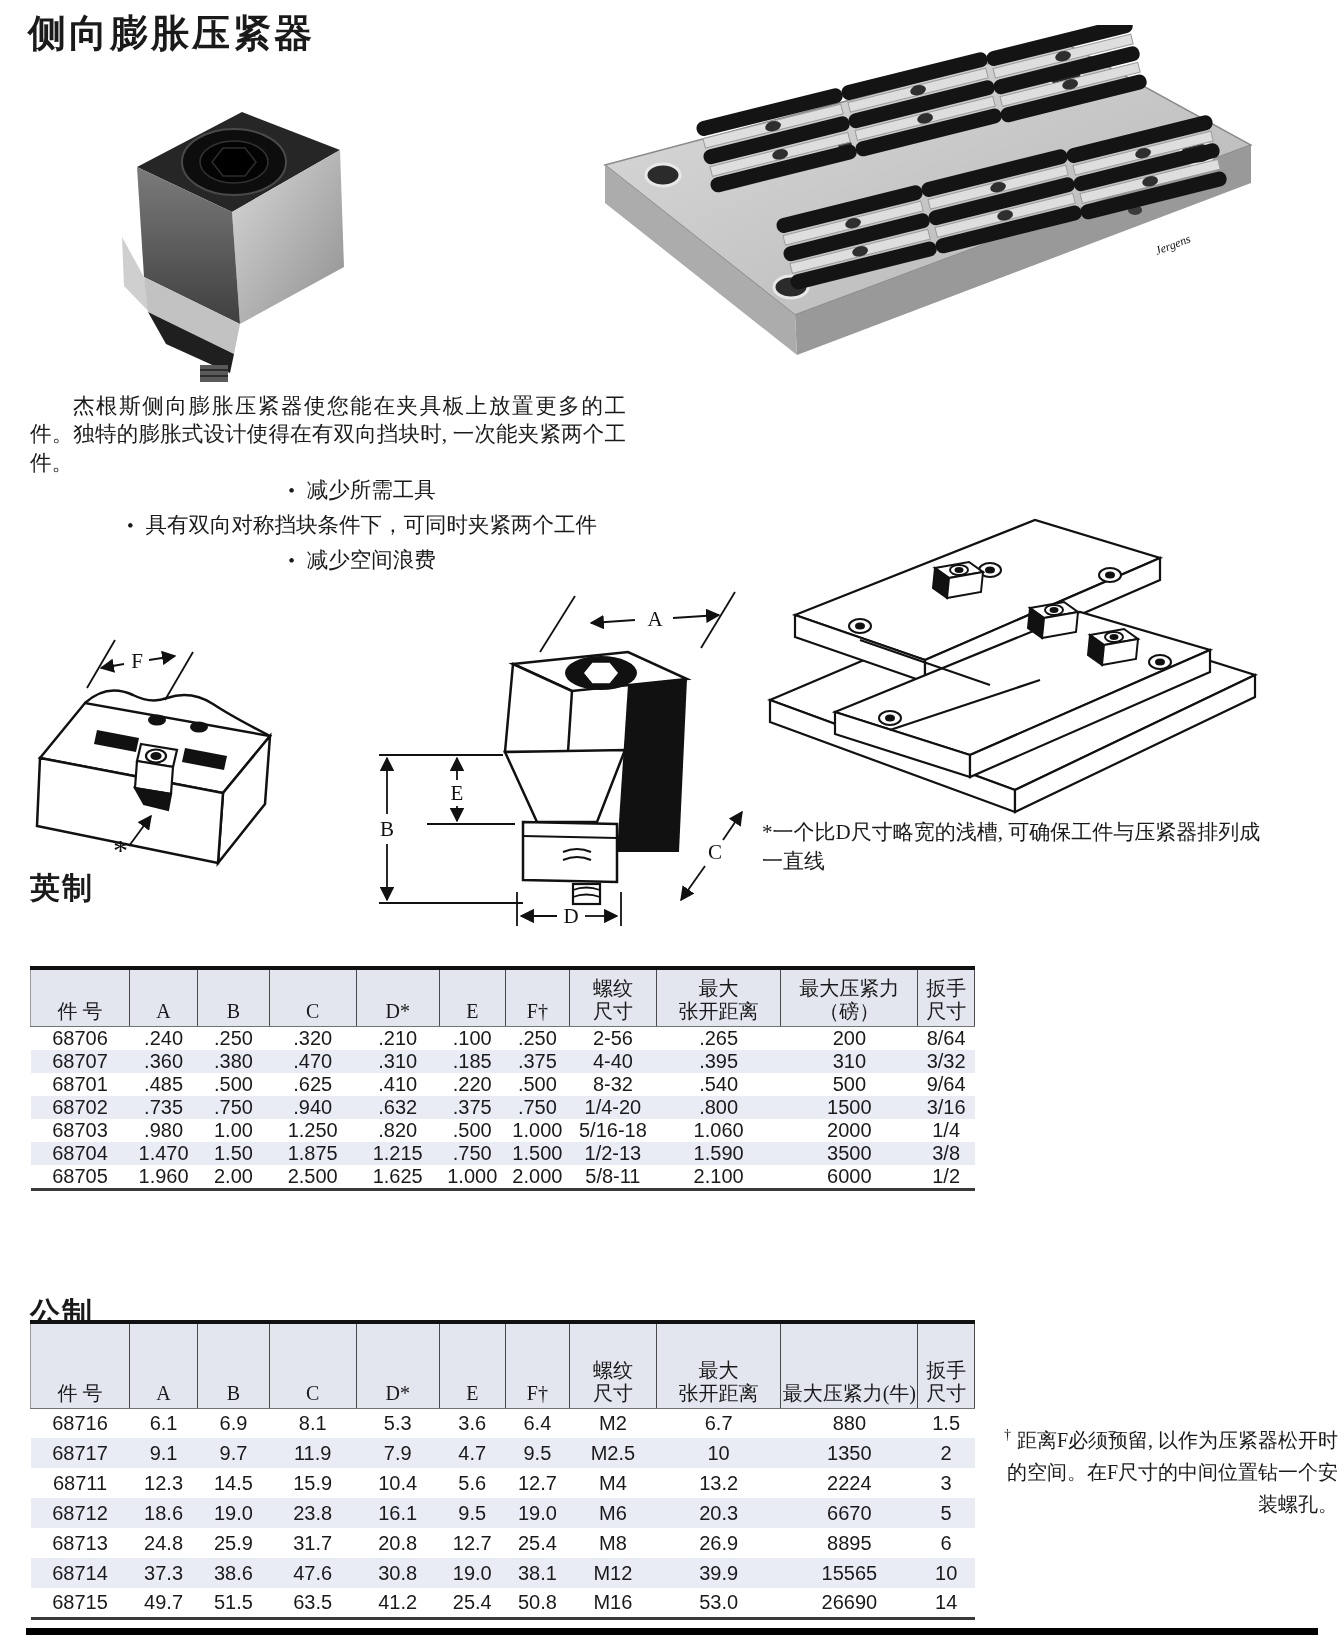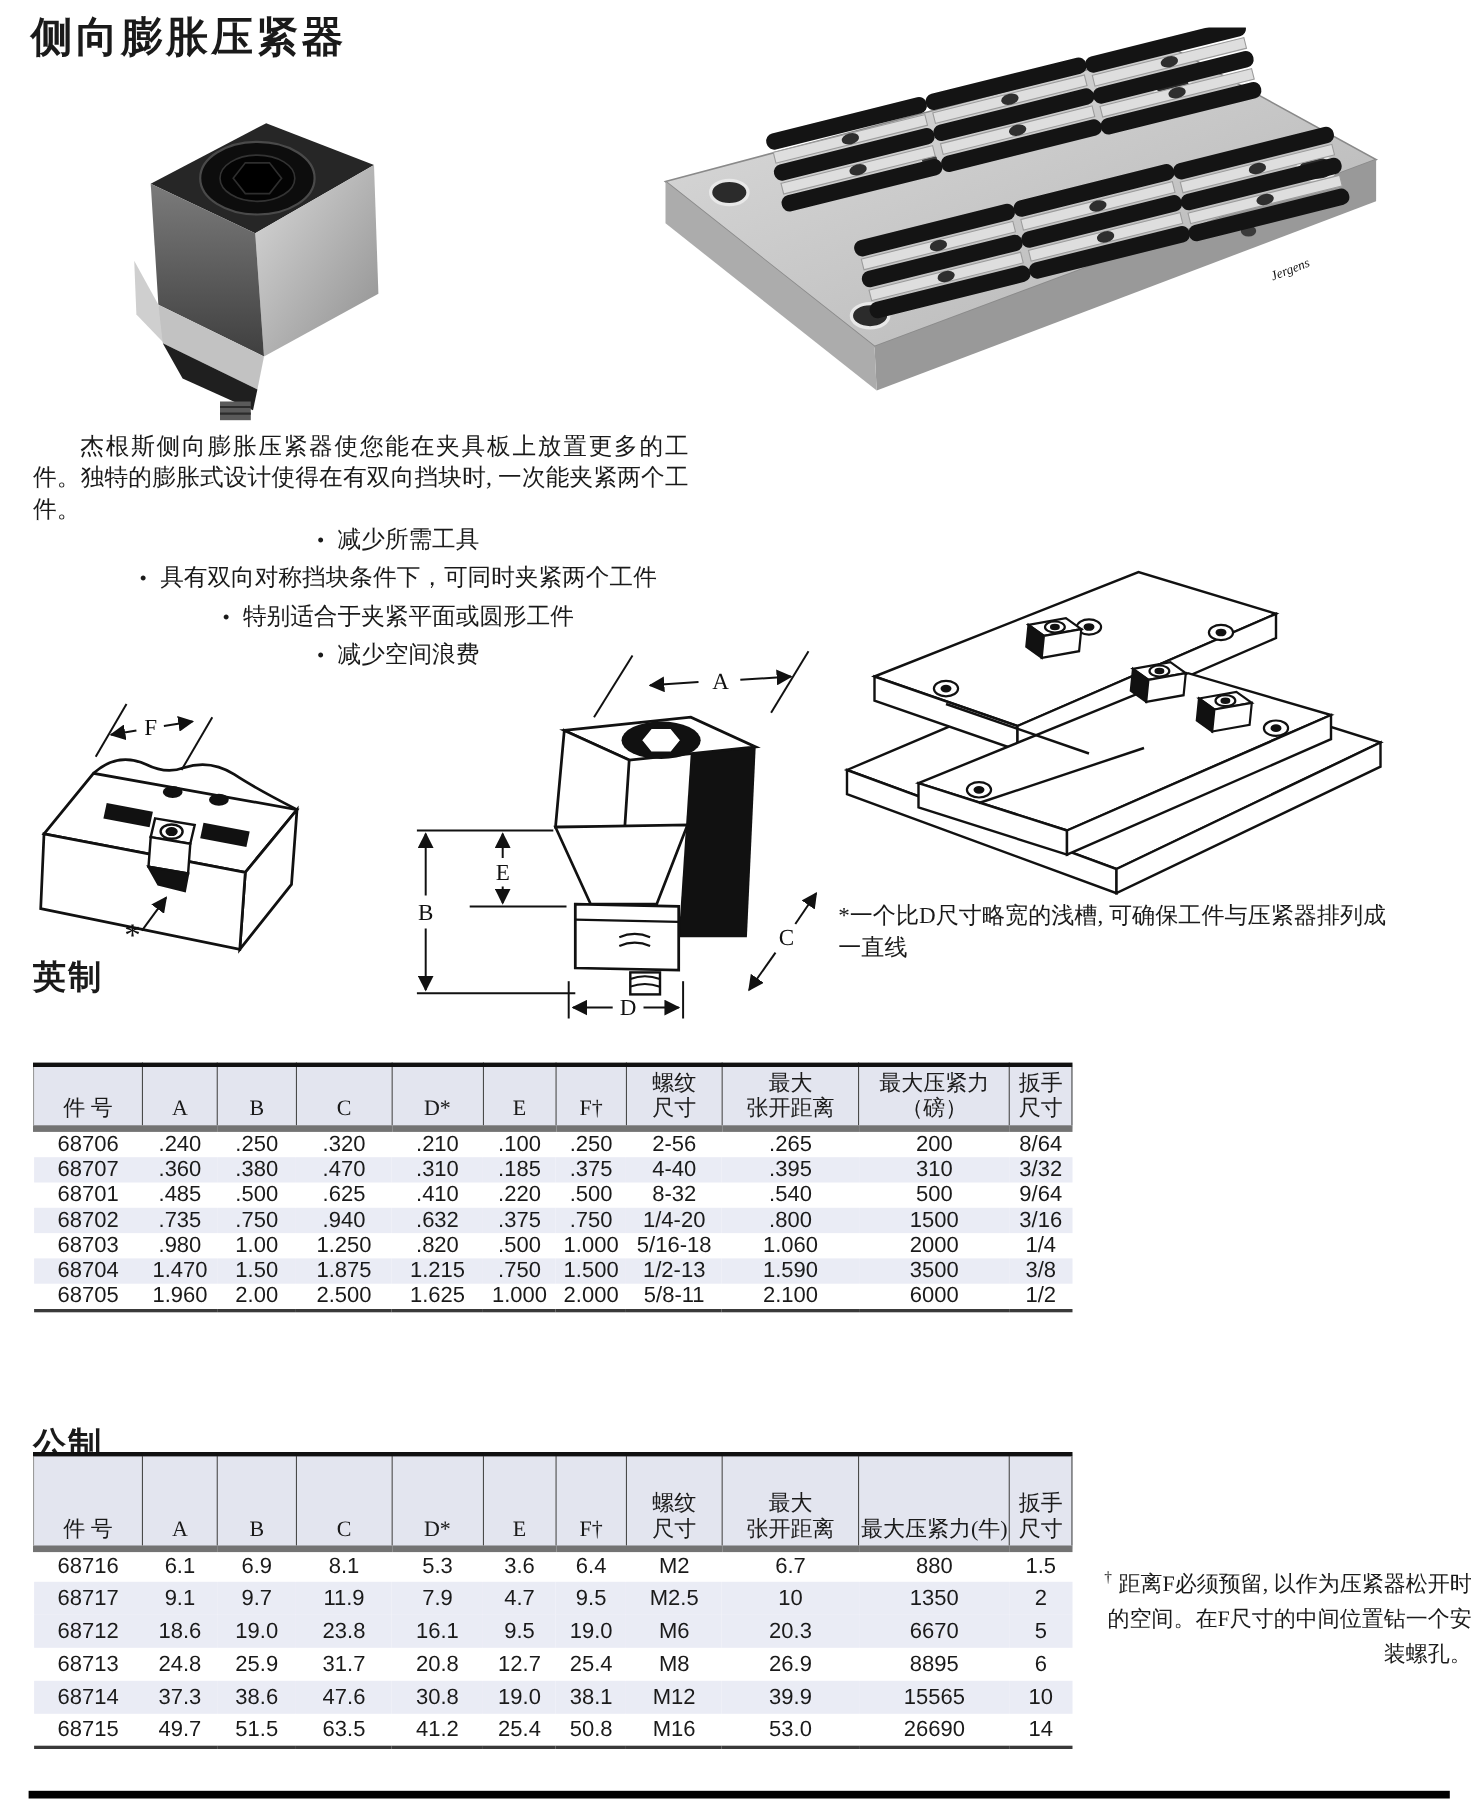--- a/index.html
+++ b/index.html
@@ -54,21 +54,21 @@
     width:945px;border-top:4px solid #111;
     font-size:20px;
   }
   #imperial-table{left:30px;top:966px;}
   #metric-table{left:30px;top:1320px;}
   table.spec thead th{
     background:var(--table-header-bg);
     vertical-align:bottom;text-align:center;
     font-weight:normal;white-space:pre-line;
     padding-bottom:3px;line-height:1.15;
-    border-bottom:6px solid #737373;
+    border-bottom:1px solid #737373;
     border-right:1px solid #4a4a4a;
     font-family:"Liberation Serif",serif;
     font-size:20px;
   }
   table.spec thead th:first-child{border-left:1px solid #9a9a9a;}
   #imperial-table thead th{height:58px;}
   #metric-table thead th{height:86px;}
   table.spec tbody td{
     text-align:center;vertical-align:middle;
     font-family:"Liberation Sans",sans-serif;
@@ -201,21 +201,20 @@
         <ellipse cx="75" cy="51" rx="8" ry="5" fill="#2e2e2e"></ellipse>
       </g>
     </g>
   </svg>
 </div>
 
 <p class="abs intro">杰根斯侧向膨胀压紧器使您能在夹具板上放置更多的工件。独特的膨胀式设计使得在有双向挡块时, 一次能夹紧两个工件。</p>
 <ul class="abs bullets">
     <li>减少所需工具</li>
     <li>具有双向对称挡块条件下，可同时夹紧两个工件</li>
-    <li>特别适合于夹紧平面或圆形工件</li>
     <li>减少空间浪费</li>
   </ul>
 
 <div class="abs" style="left:25px;top:608px;width:310px;height:275px;">
   <svg width="310" height="275" viewBox="0 0 310 275">
     <defs>
       <marker id="arrA" viewBox="0 0 10 10" refX="9" refY="5" markerWidth="8" markerHeight="8" orient="auto-start-reverse">
         <path d="M0,0 L10,5 L0,10 z" fill="#111"></path>
       </marker>
     </defs>
@@ -528,20 +527,33 @@
         <td>9.7</td>
         <td>11.9</td>
         <td>7.9</td>
         <td>4.7</td>
         <td>9.5</td>
         <td>M2.5</td>
         <td>10</td>
         <td>1350</td>
         <td>2</td>
       </tr>
+      <tr>
+        <td>68711</td>
+        <td>12.3</td>
+        <td>14.5</td>
+        <td>15.9</td>
+        <td>10.4</td>
+        <td>5.6</td>
+        <td>12.7</td>
+        <td>M4</td>
+        <td>13.2</td>
+        <td>2224</td>
+        <td>3</td>
+      </tr>
       <tr class="alt">
         <td>68712</td>
         <td>18.6</td>
         <td>19.0</td>
         <td>23.8</td>
         <td>16.1</td>
         <td>9.5</td>
         <td>19.0</td>
         <td>M6</td>
         <td>20.3</td>

